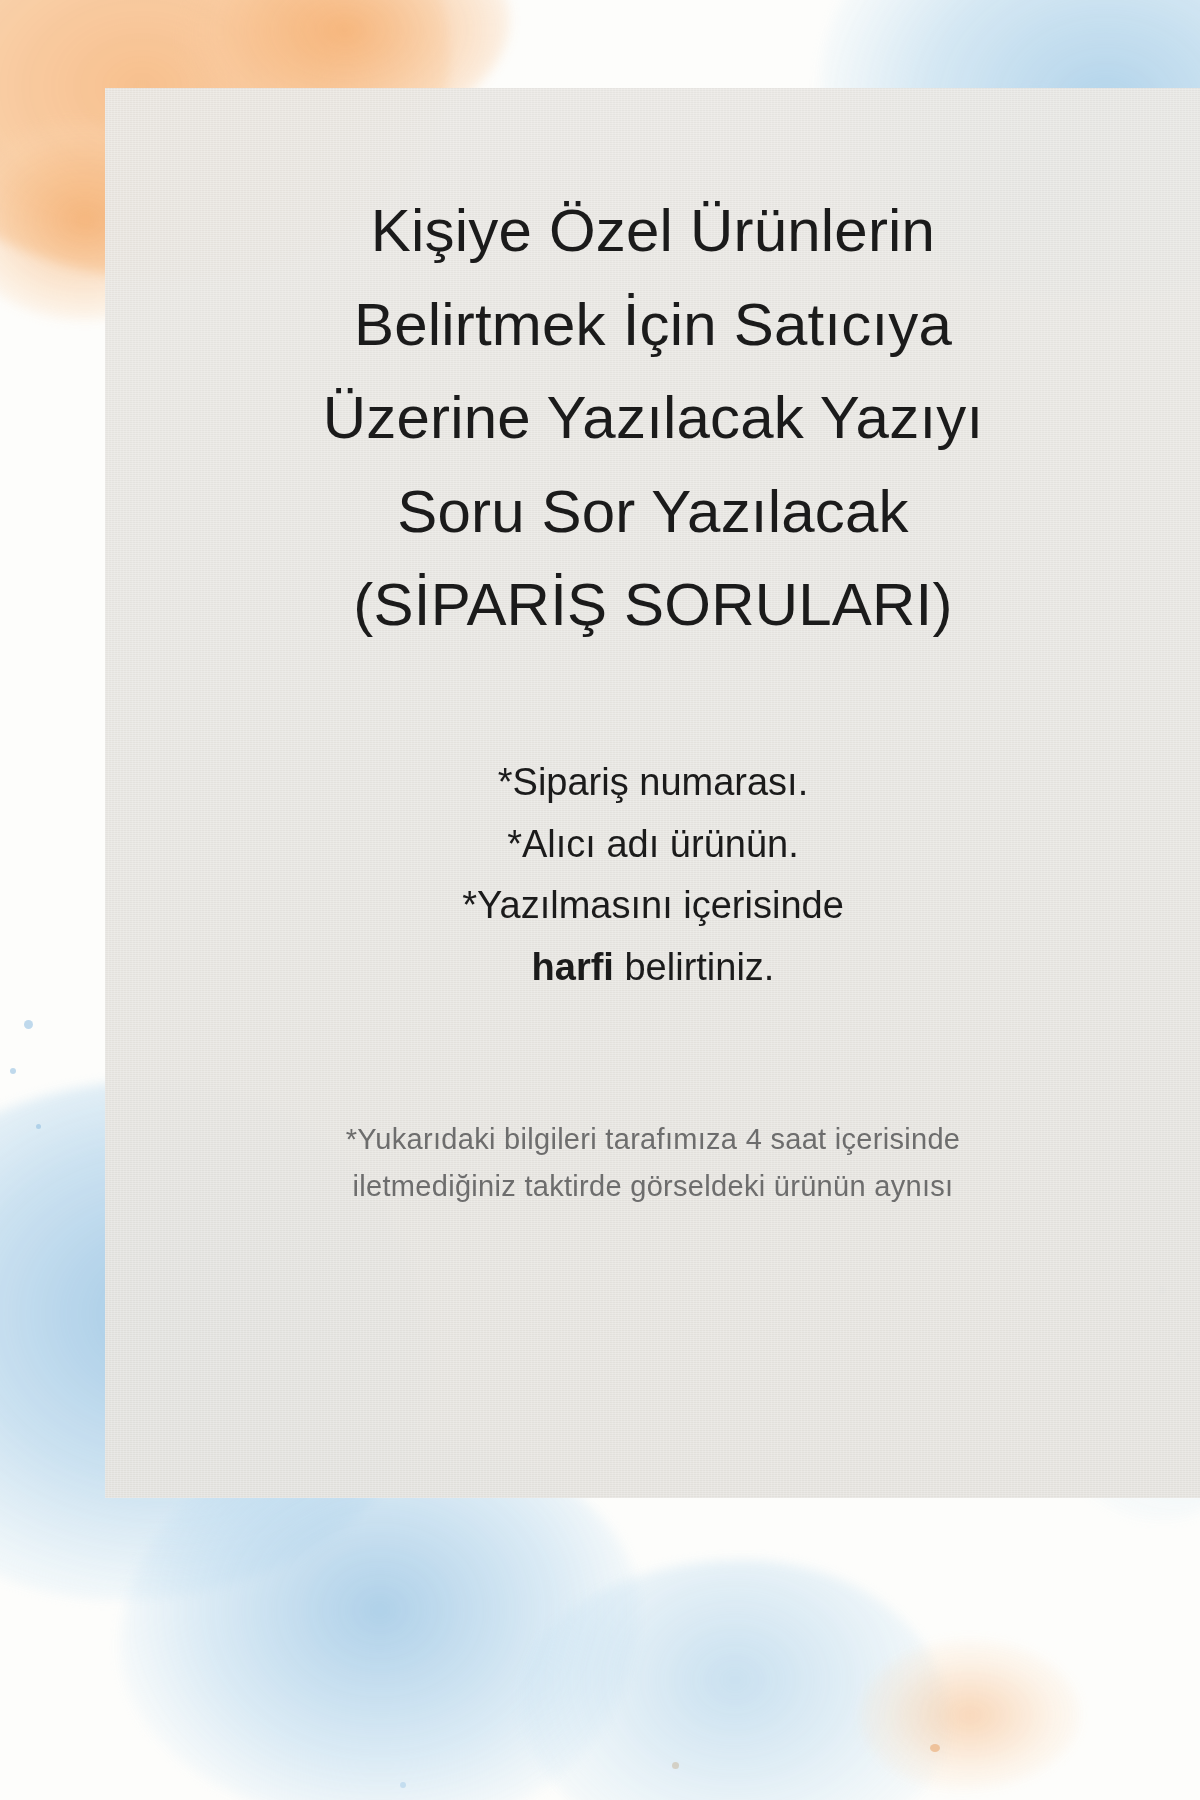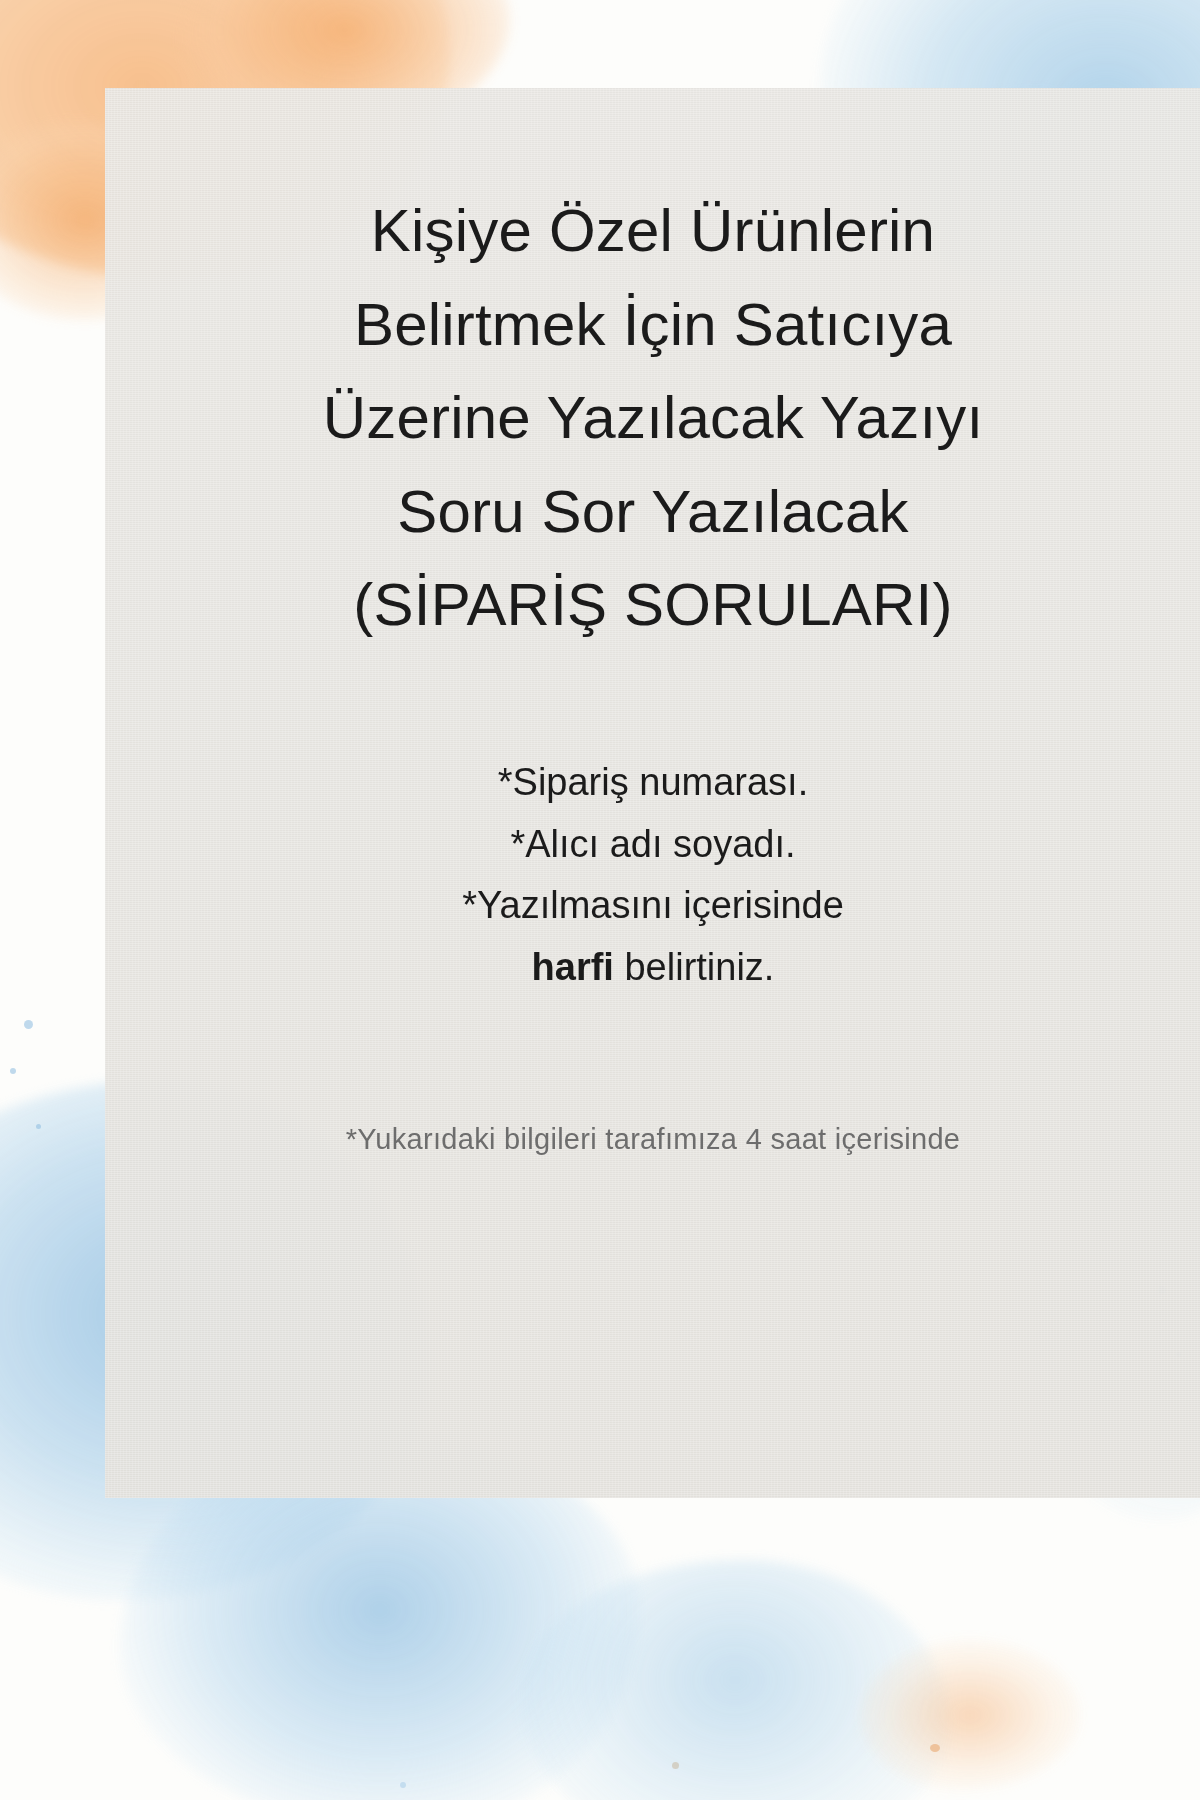--- a/index.html
+++ b/index.html
@@ -272,25 +272,26 @@
         <span class="line">Belirtmek İçin Satıcıya</span>
         <span class="line">Üzerine Yazılacak Yazıyı</span>
         <span class="line">Soru Sor Yazılacak</span>
         <span class="line">(SİPARİŞ SORULARI)</span>
       </div>
 
       <div class="gap"></div>
 
       <div class="bullets">
         <span class="line">*Sipariş numarası.</span>
-        <span class="line">*Alıcı adı soyadı.</span>
+        <span class="line">*Alıcı adı ürünün.</span>
         <span class="line">*Yazılmasını içerisinde</span>
         <span class="line"><span class="strong">harfi</span><span> belirtiniz.</span></span>
       </div>
 
       <div class="note">
         <span class="line">*Yukarıdaki bilgileri tarafımıza 4 saat içerisinde</span>
+        <span class="line">iletmediğiniz taktirde görseldeki ürünün aynısı</span>
       </div>
 
     </div>
   </div>
 
 </div>
 
 </body></html>

